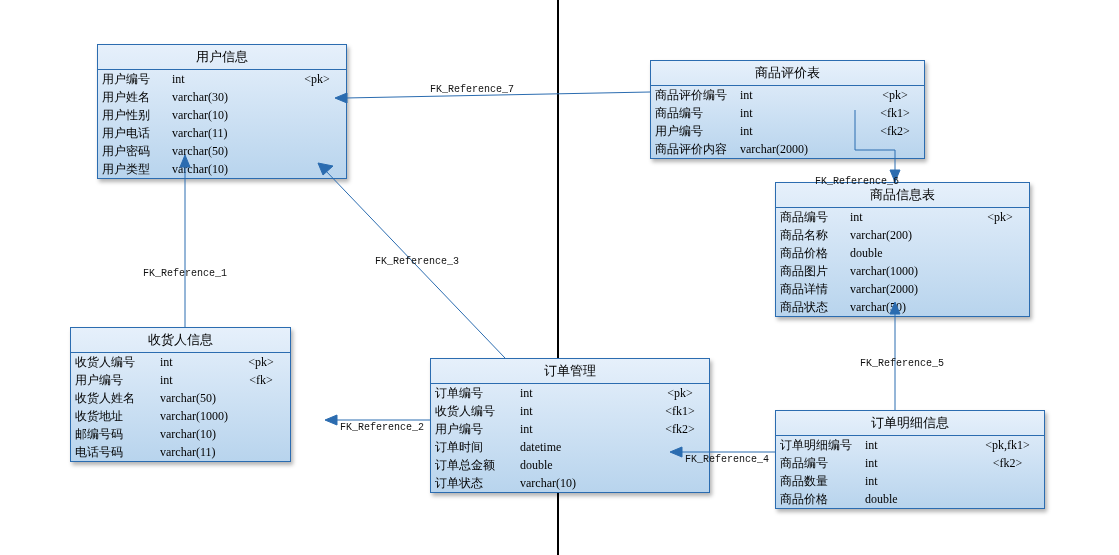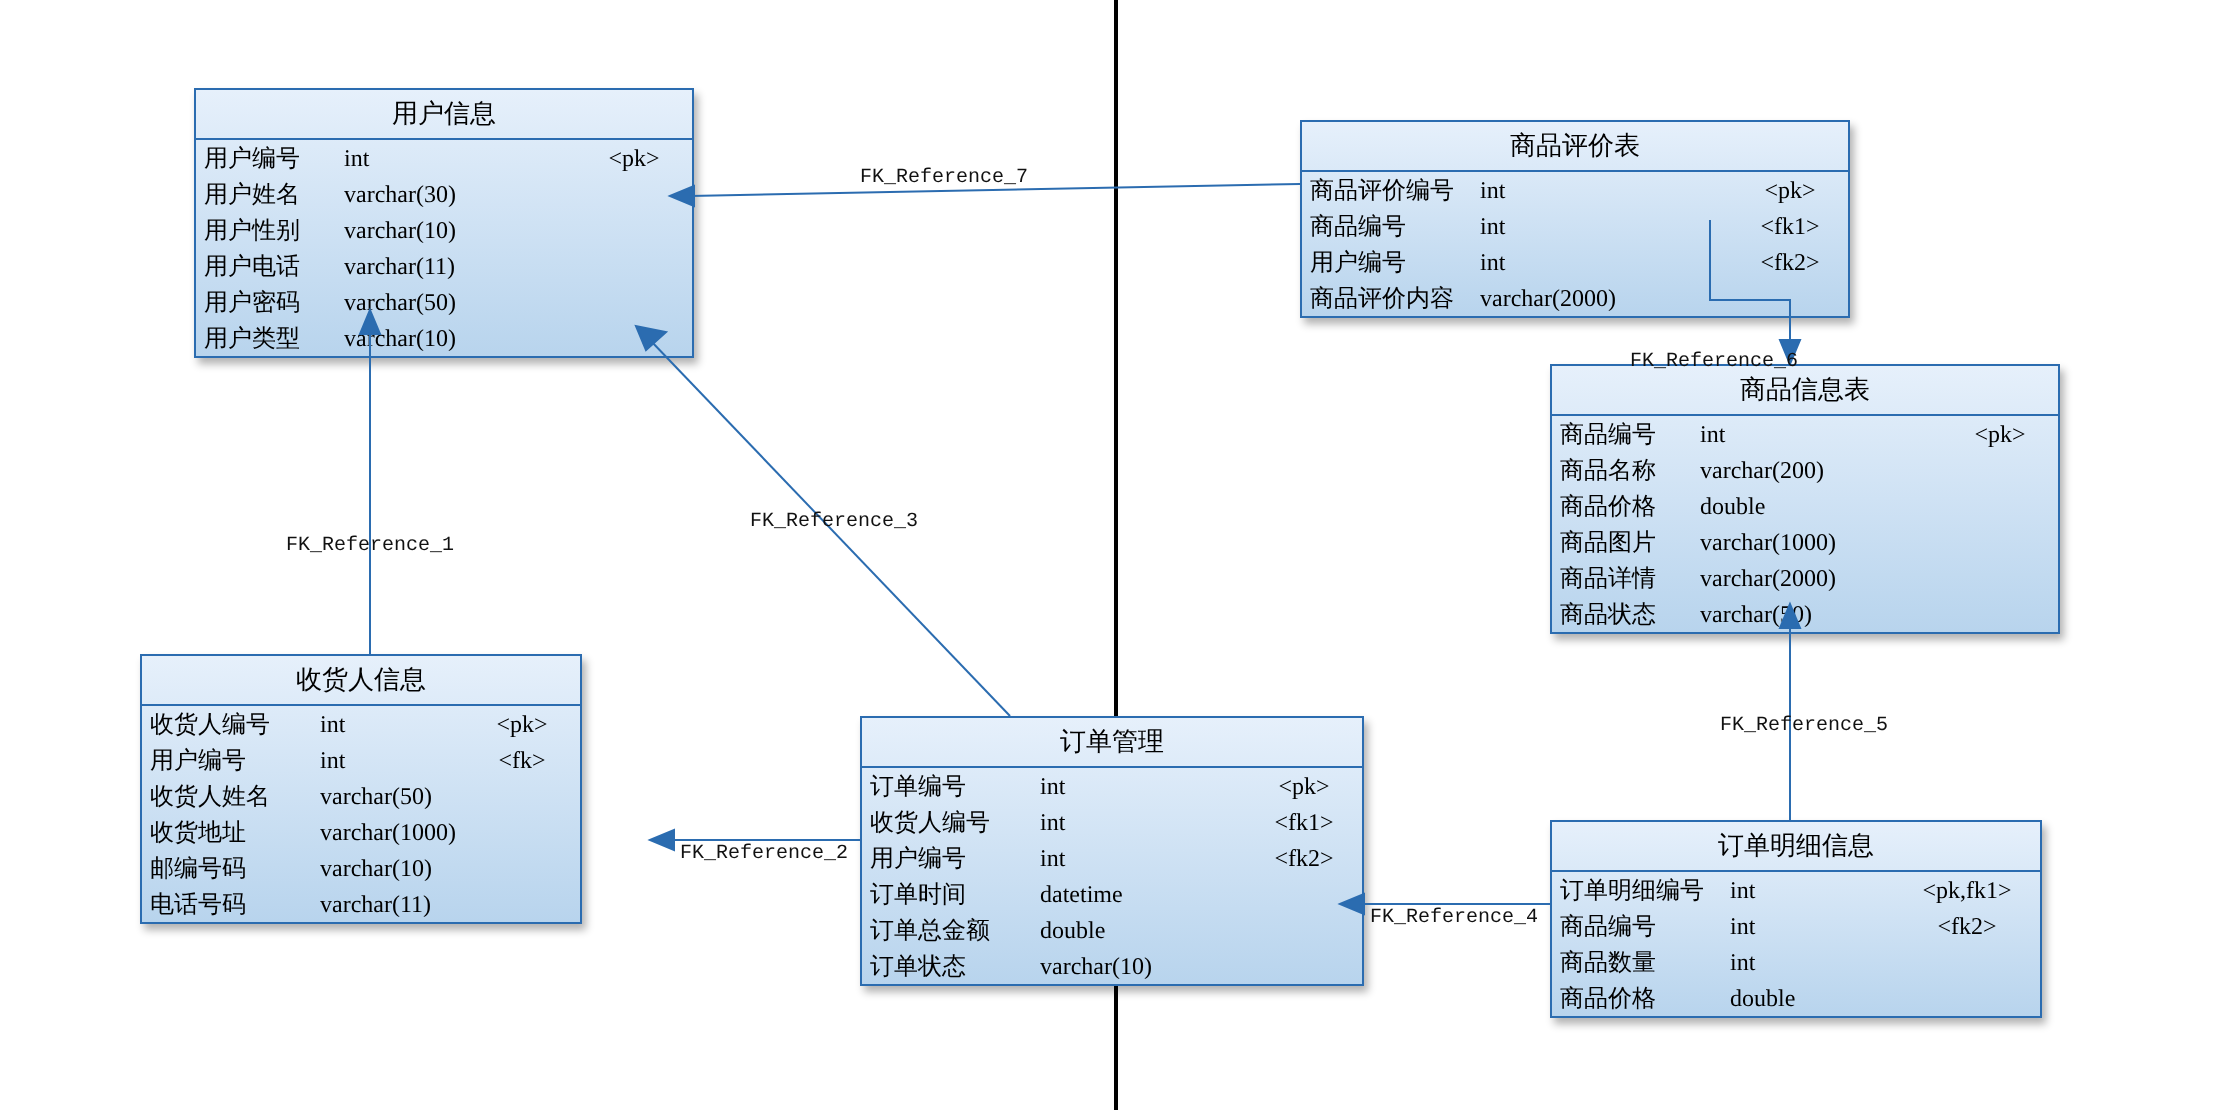--- a/index.html
+++ b/index.html
@@ -109,21 +109,21 @@
         <span class="col-key"></span>
       </div>
     <div class="entity-row">
         <span class="col-name w2">电话号码</span>
         <span class="col-type">varchar(11)</span>
         <span class="col-key"></span>
       </div>
   </div>
 </div>
 
-<div class="entity" style="left:430px; top:358px; width:252px;">
+<div class="entity" style="left:430px; top:358px; width:280px;">
   <div class="entity-title">订单管理</div>
   <div>
     <div class="entity-row">
         <span class="col-name w2">订单编号</span>
         <span class="col-type">int</span>
         <span class="col-key">&lt;pk&gt;</span>
       </div>
     <div class="entity-row">
         <span class="col-name w2">收货人编号</span>
         <span class="col-type">int</span>
@@ -207,21 +207,21 @@
         <span class="col-key"></span>
       </div>
     <div class="entity-row">
         <span class="col-name">商品状态</span>
         <span class="col-type">varchar(50)</span>
         <span class="col-key"></span>
       </div>
   </div>
 </div>
 
-<div class="entity" style="left:775px; top:410px; width:246px;">
+<div class="entity" style="left:775px; top:410px; width:270px;">
   <div class="entity-title">订单明细信息</div>
   <div>
     <div class="entity-row">
         <span class="col-name w2">订单明细编号</span>
         <span class="col-type">int</span>
         <span class="col-key" style="width:65px">&lt;pk,fk1&gt;</span>
       </div>
     <div class="entity-row">
         <span class="col-name w2">商品编号</span>
         <span class="col-type">int</span>

